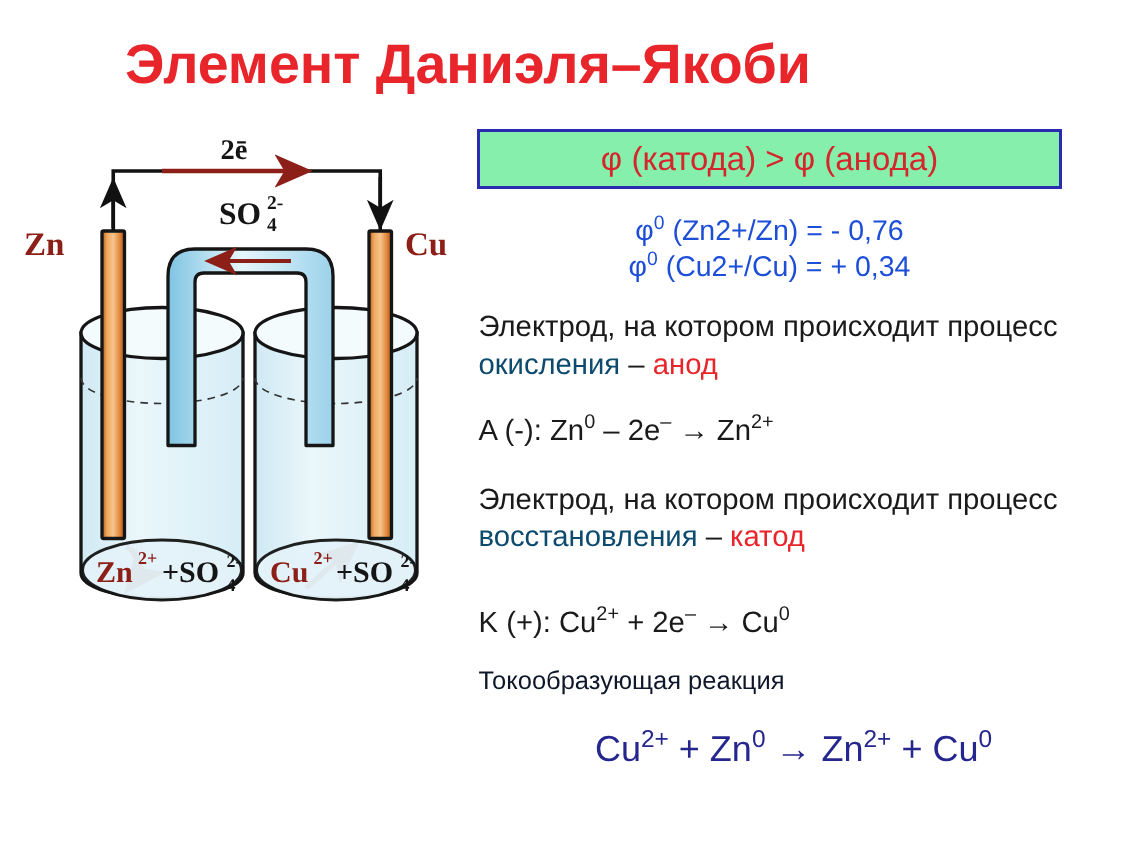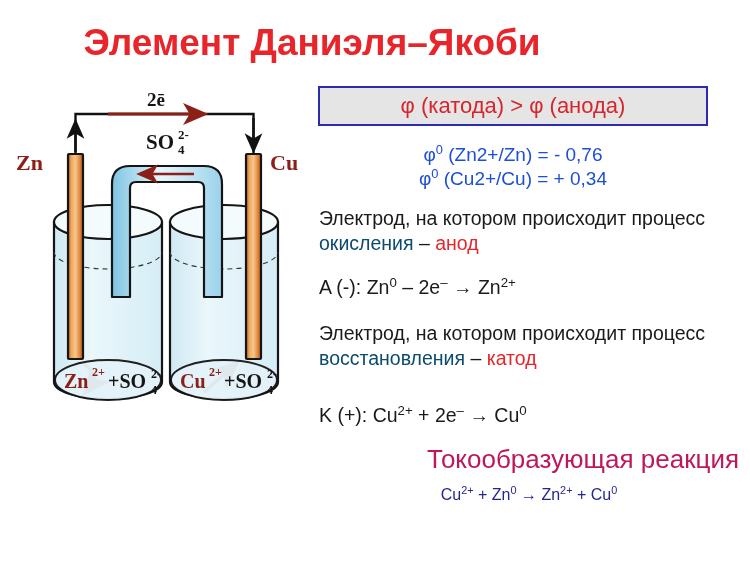--- a/index.html
+++ b/index.html
@@ -40,21 +40,21 @@
   }
 
   #potential-box {
     position: absolute;
     left: 13px;
     top: 0px;
     width: 390px;
     height: 40px;
     border: 2px solid #2b2bb0;
     box-sizing: border-box;
-    background: #e5e5e5;
+    background: #86efac;
   }
   #potential-box .inner {
     position: absolute;
     left: 0; right: 0;
     top: 50%;
     transform: translateY(-50%);
     text-align: center;
     font-size: 22px;
     color: #d6262b;
     white-space: nowrap;
@@ -94,32 +94,32 @@
   #anode-para    { top: 120px; }
   #anode-eq      { top: 190px; }
   #cathode-para  { top: 235px; }
   #cathode-eq    { top: 318px; }
 
   #current-title {
     position: absolute;
     left: 14px;
     width: 420px;
     top: 358px;
-    text-align: right;
-    font-size: 26px;
-    color: #be185d;
+    text-align: left;
+    font-size: 17px;
+    color: #0f172a;
     white-space: nowrap;
   }
   #current-eq {
     position: absolute;
     left: 14px;
     width: 420px;
     top: 400px;
     text-align: center;
-    font-size: 16px;
+    font-size: 24px;
     color: #26268f;
     white-space: nowrap;
   }
 
   sup { font-size: 0.68em; vertical-align: super; line-height: 0; }
 
   
   #diagram {
     position: absolute;
     left: 8px;

